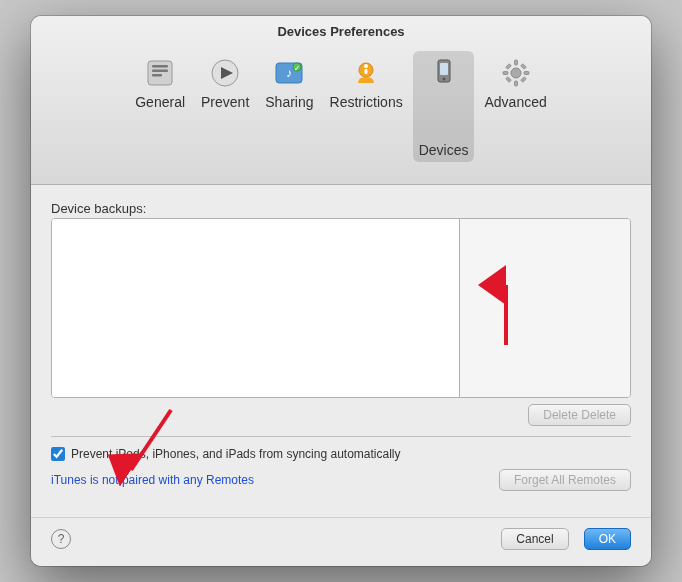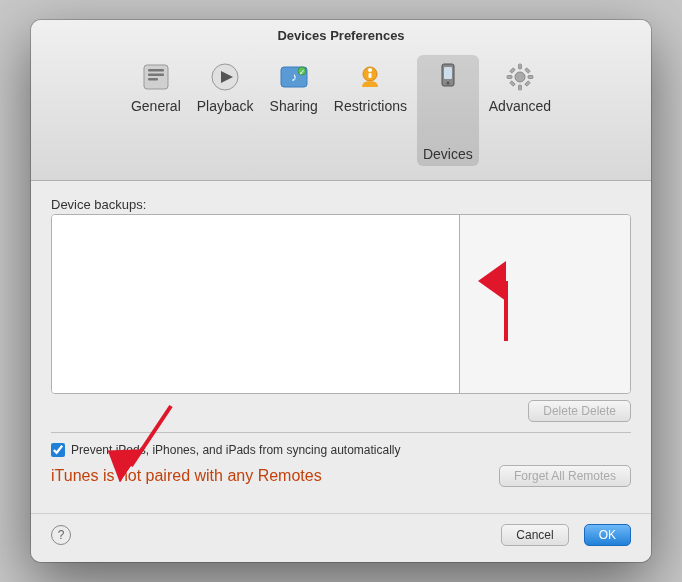--- a/index.html
+++ b/index.html
@@ -18,21 +18,21 @@
       width: 620px;
       background: #ececec;
       border-radius: 10px;
       box-shadow: 0 20px 60px rgba(0,0,0,0.5), 0 0 0 1px rgba(0,0,0,0.2);
       overflow: hidden;
     }
 
     .title-bar {
       background: linear-gradient(to bottom, #f0f0f0, #d8d8d8);
       border-bottom: 1px solid #b0b0b0;
-      padding: 8px 12px 8px;
+      padding: 8px 12px 16px;
       text-align: center;
     }
 
     .title-bar-title {
       font-size: 13px;
       font-weight: 600;
       color: #333;
       margin-bottom: 8px;
     }
 
@@ -160,22 +160,22 @@
     }
 
     .remotes-row {
       display: flex;
       align-items: center;
       justify-content: space-between;
       margin-bottom: 10px;
     }
 
     .remotes-text {
-      font-size: 16px;
-      color: #c2410c;
+      font-size: 12px;
+      color: #1d4ed8;
     }
 
     .bottom-bar {
       display: flex;
       align-items: center;
       justify-content: space-between;
       padding: 10px 20px 16px;
       background: #ececec;
       border-top: 1px solid #d0d0d0;
     }
@@ -242,21 +242,21 @@
         <span class="toolbar-label">General</span>
       </div>
 
       <div class="toolbar-item">
         <div class="toolbar-icon">
           <svg class="icon-svg" viewBox="0 0 32 32">
             <circle cx="16" cy="16" r="13" fill="#e0e0e0" stroke="#999" stroke-width="1"></circle>
             <polygon points="12,10 24,16 12,22" fill="#555"></polygon>
           </svg>
         </div>
-        <span class="toolbar-label">Playback</span>
+        <span class="toolbar-label">Prevent</span>
       </div>
 
       <div class="toolbar-item">
         <div class="toolbar-icon">
           <svg class="icon-svg" viewBox="0 0 32 32">
             <rect x="3" y="6" width="26" height="20" rx="3" fill="#5b9bd5" stroke="#3a7cbf" stroke-width="1"></rect>
             <text x="16" y="20" text-anchor="middle" font-size="12" fill="white">♪</text>
             <circle cx="24" cy="10" r="4" fill="#5dc15d" stroke="#3a9a3a" stroke-width="1"></circle>
             <text x="24" y="13.5" text-anchor="middle" font-size="8" fill="white">✓</text>
           </svg>

